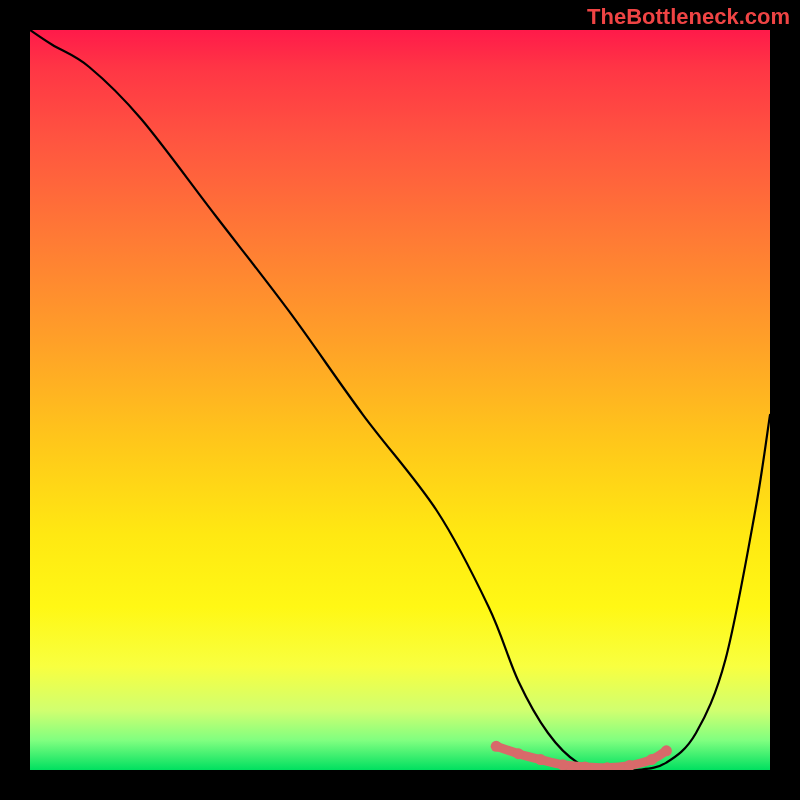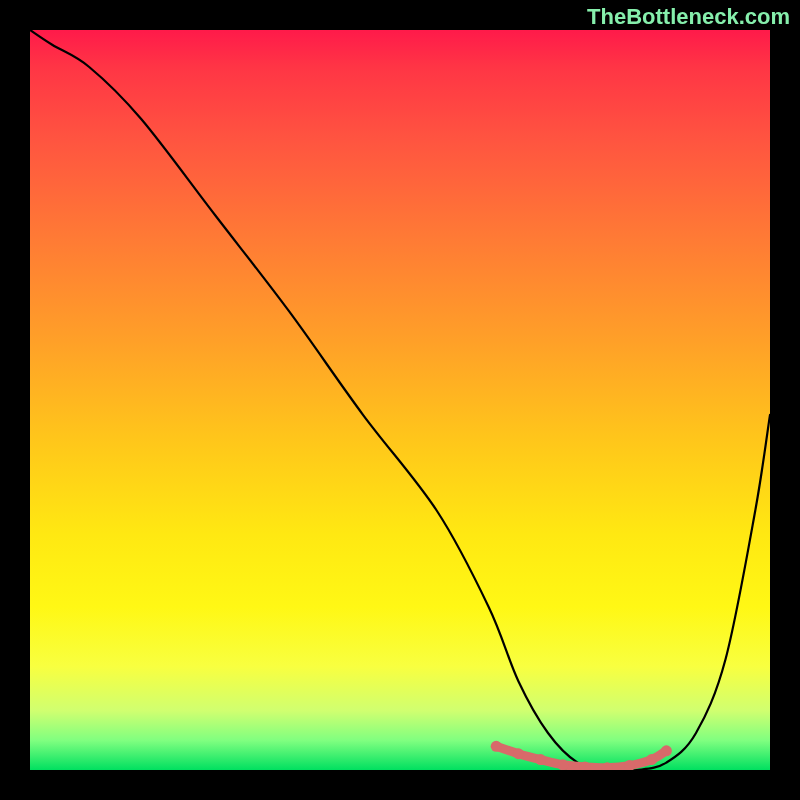--- a/index.html
+++ b/index.html
@@ -14,21 +14,21 @@
   .container {
     width: 800px;
     height: 800px;
     background: #000;
     position: relative;
   }
   .watermark {
     position: absolute;
     top: 4px;
     right: 10px;
-    color: #86efac;
+    color: #ef4444;
     font-size: 22px;
     font-weight: bold;
     z-index: 10;
   }
   .plot-area {
     position: absolute;
     left: 30px;
     top: 30px;
     width: 740px;
     height: 740px;

